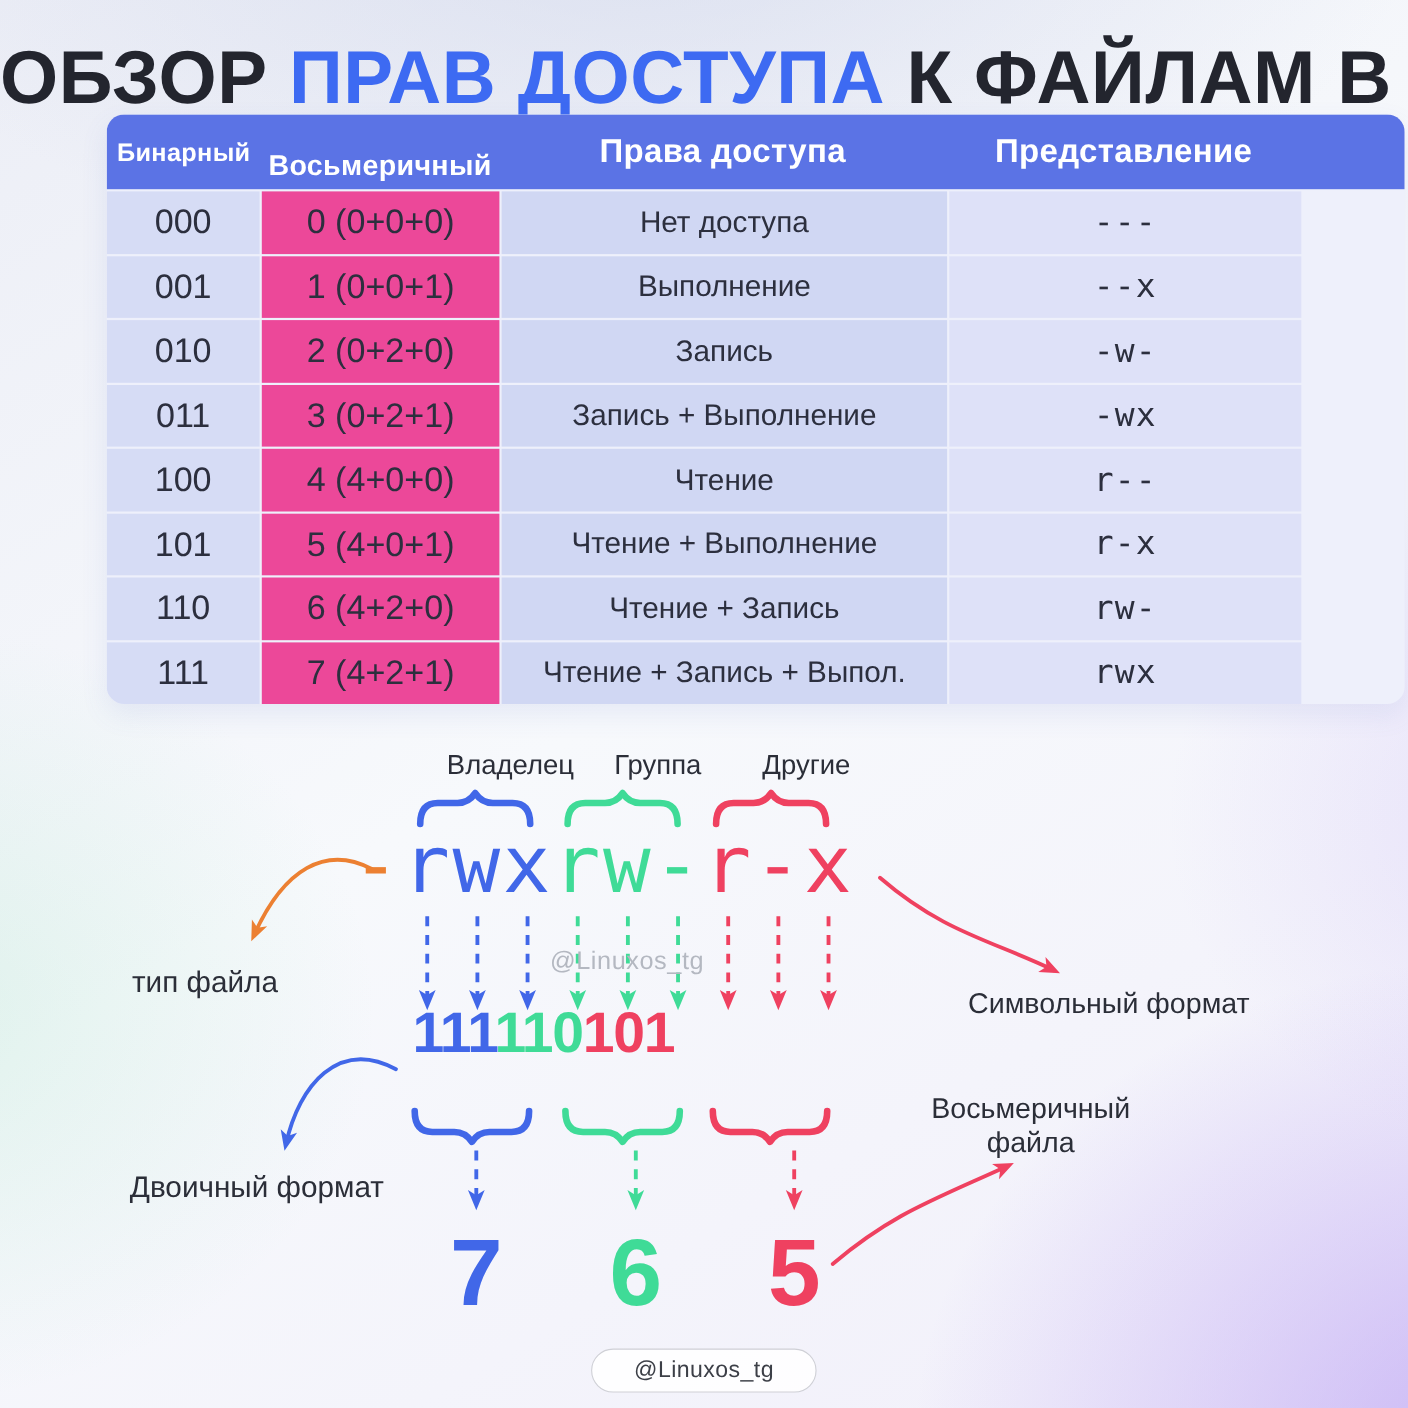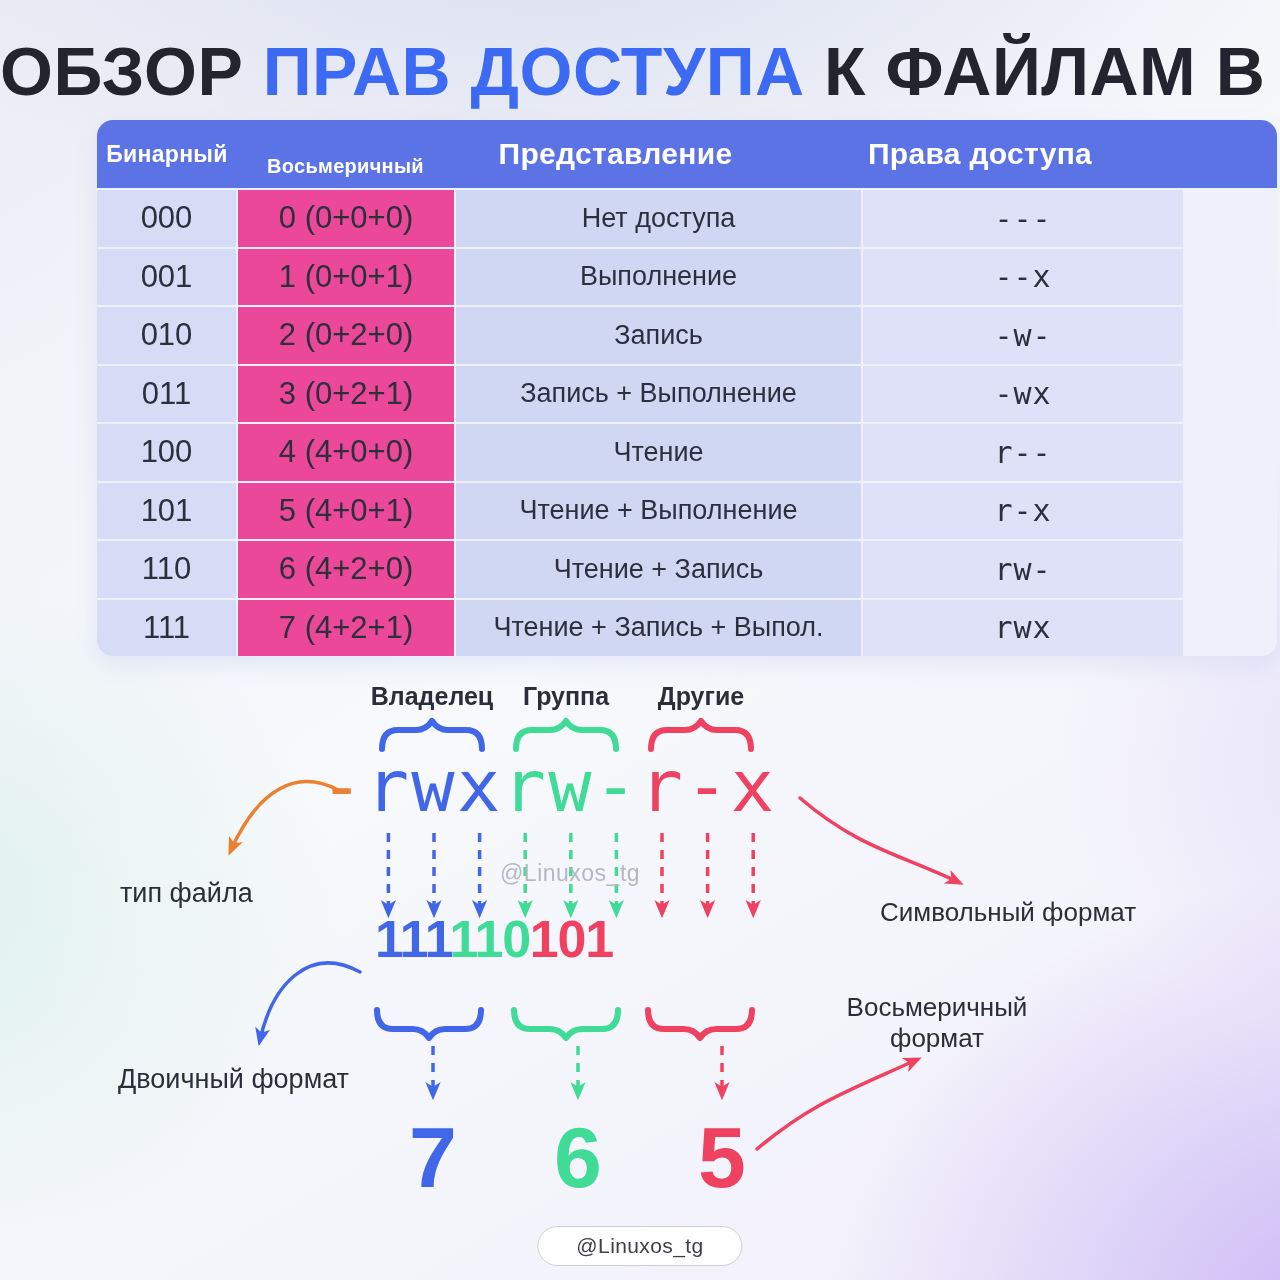--- a/index.html
+++ b/index.html
@@ -19,48 +19,48 @@
   }
   
   .title{
     position:absolute;top:32px;left:0;right:0;margin:0;
     text-align:center;font-size:68px;font-weight:800;letter-spacing:.5px;
     color:#23252e;white-space:nowrap;
   }
   .title .accent{color:#3d6af2;}
   
   .perm-table{
-    position:absolute;left:97px;top:120px;width:1180px;height:536px;
+    position:absolute;left:97px;top:104px;width:1180px;height:536px;
     border-radius:16px;overflow:hidden;background:#eef0fb;
     box-shadow:0 10px 24px rgba(90,110,200,.10);
   }
   .thead{display:flex;height:68px;background:#5b73e5;color:#fff;align-items:center;}
   .thead .hcell{text-align:center;font-weight:700;letter-spacing:.3px;}
   .h0{width:140px;font-size:23px;}
-  .h1{width:217px;font-size:20px;margin-top:24px;}
+  .h1{width:217px;font-size:26px;margin-top:24px;}
   .h2{width:406px;font-size:30px;}
   .h3{width:323px;font-size:30px;}
   .tbody{
     display:grid;grid-template-columns:139px 216px 405px 320px;
     grid-auto-rows:56.5px;gap:2px;margin-top:2px;
   }
   .cell{
     display:flex;align-items:center;justify-content:center;
     color:#2c2f3e;text-align:right;
   }
   .c0{background:#d6dcf5;font-size:31px;}
   .c1{background:#ec4899;font-size:31px;}
   .c2{background:#d0d7f3;font-size:27px;font-weight:500;}
   .c3{background:#dee1f8;font-size:30px;font-family:"DejaVu Sans Mono","Liberation Mono",monospace;letter-spacing:1px;}
   
   .diagram{position:absolute;inset:0;}
   #overlay{position:absolute;inset:0;width:1280px;height:1280px;pointer-events:none;z-index:1;}
   .grp-label{
     position:absolute;top:682px;transform:translateX(-50%);
-    font-size:25px;font-weight:700;color:#2b2e38;white-space:nowrap;z-index:2;
+    font-size:25px;font-weight:400;color:#2b2e38;white-space:nowrap;z-index:2;margin-left:32px;
   }
   .perm-row{
     position:absolute;left:320px;top:750px;z-index:2;line-height:72px;
     font-family:"DejaVu Sans Mono","Liberation Mono",monospace;
     font-size:72px;font-weight:500;letter-spacing:2.3px;white-space:pre;
   }
   .binary-row{
     position:absolute;left:375px;top:903px;z-index:2;line-height:72px;
     font-family:Liberation Sans, sans-serif;
     font-size:52px;font-weight:700;letter-spacing:-1.2px;white-space:pre;
@@ -89,22 +89,22 @@
 <body>
 
 <div class="canvas">
 
   <h1 class="title"><span>ОБЗОР</span> <span class="accent" style="color: rgb(61, 106, 242);">ПРАВ ДОСТУПА</span> <span>К ФАЙЛАМ В LINUX</span></h1>
 
   <div class="perm-table">
     <div class="thead" style="background: rgb(91, 115, 229);">
       <div class="hcell h0">Бинарный</div>
       <div class="hcell h1">Восьмеричный</div>
+      <div class="hcell h2">Права доступа</div>
       <div class="hcell h3">Представление</div>
-      <div class="hcell h2">Права доступа</div>
     </div>
     <div class="tbody" id="tbody">
         <div class="cell c0">000</div>
         <div class="cell c1">0 (0+0+0)</div>
         <div class="cell c2">Нет доступа</div>
         <div class="cell c3">---</div>
         <div class="cell c0">001</div>
         <div class="cell c1">1 (0+0+1)</div>
         <div class="cell c2">Выполнение</div>
         <div class="cell c3">--x</div>
@@ -185,17 +185,17 @@
 
     <div class="binary-row"><span style="color: rgb(65, 103, 232);">111</span><span style="color: rgb(63, 219, 151);">110</span><span style="color: rgb(239, 65, 96);">101</span></div>
 
     <span class="octal-digit" style="left: 433px; color: rgb(65, 103, 232);">7</span>
     <span class="octal-digit" style="left: 578px; color: rgb(63, 219, 151);">6</span>
     <span class="octal-digit" style="left: 722px; color: rgb(239, 65, 96);">5</span>
 
     <span class="ann ann-file-type">тип файла</span>
     <span class="ann ann-binary">Двоичный формат</span>
     <span class="ann ann-symbolic">Символьный формат</span>
-    <span class="ann ann-octal">Восьмеричный формат</span>
+    <span class="ann ann-octal">Восьмеричный файла</span>
   </div>
 
   <div class="badge"><span>@Linuxos_tg</span></div>
 </div>
 
 </body></html>

